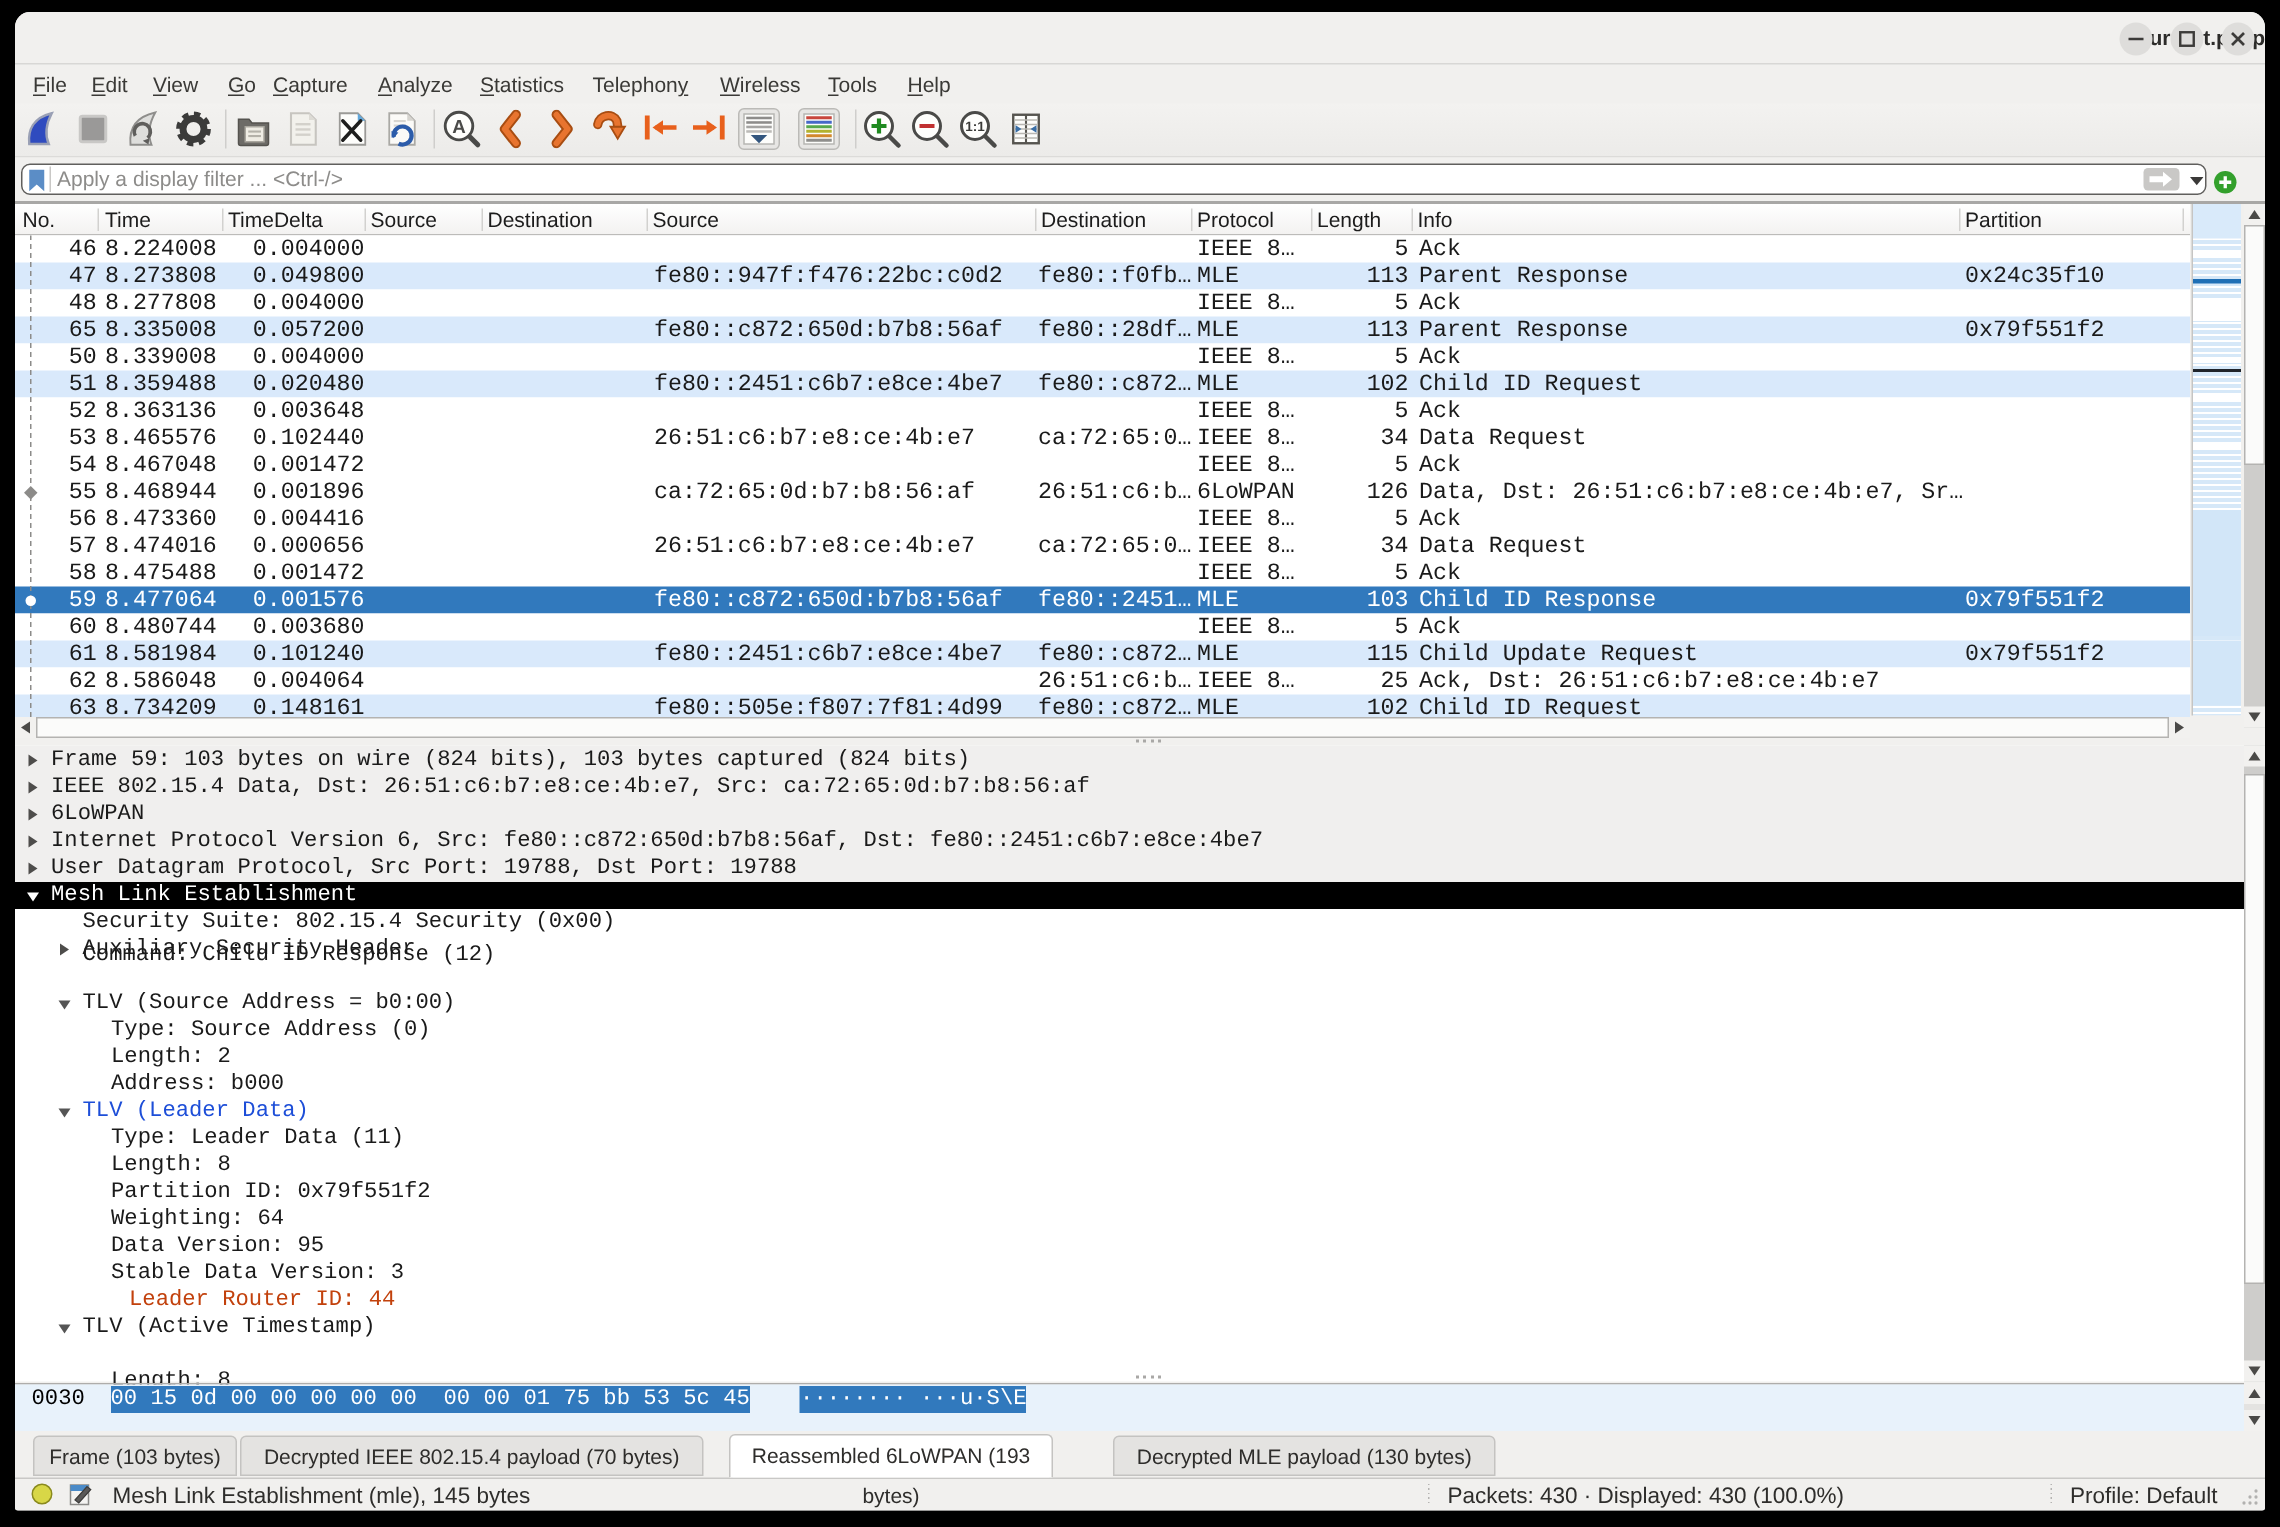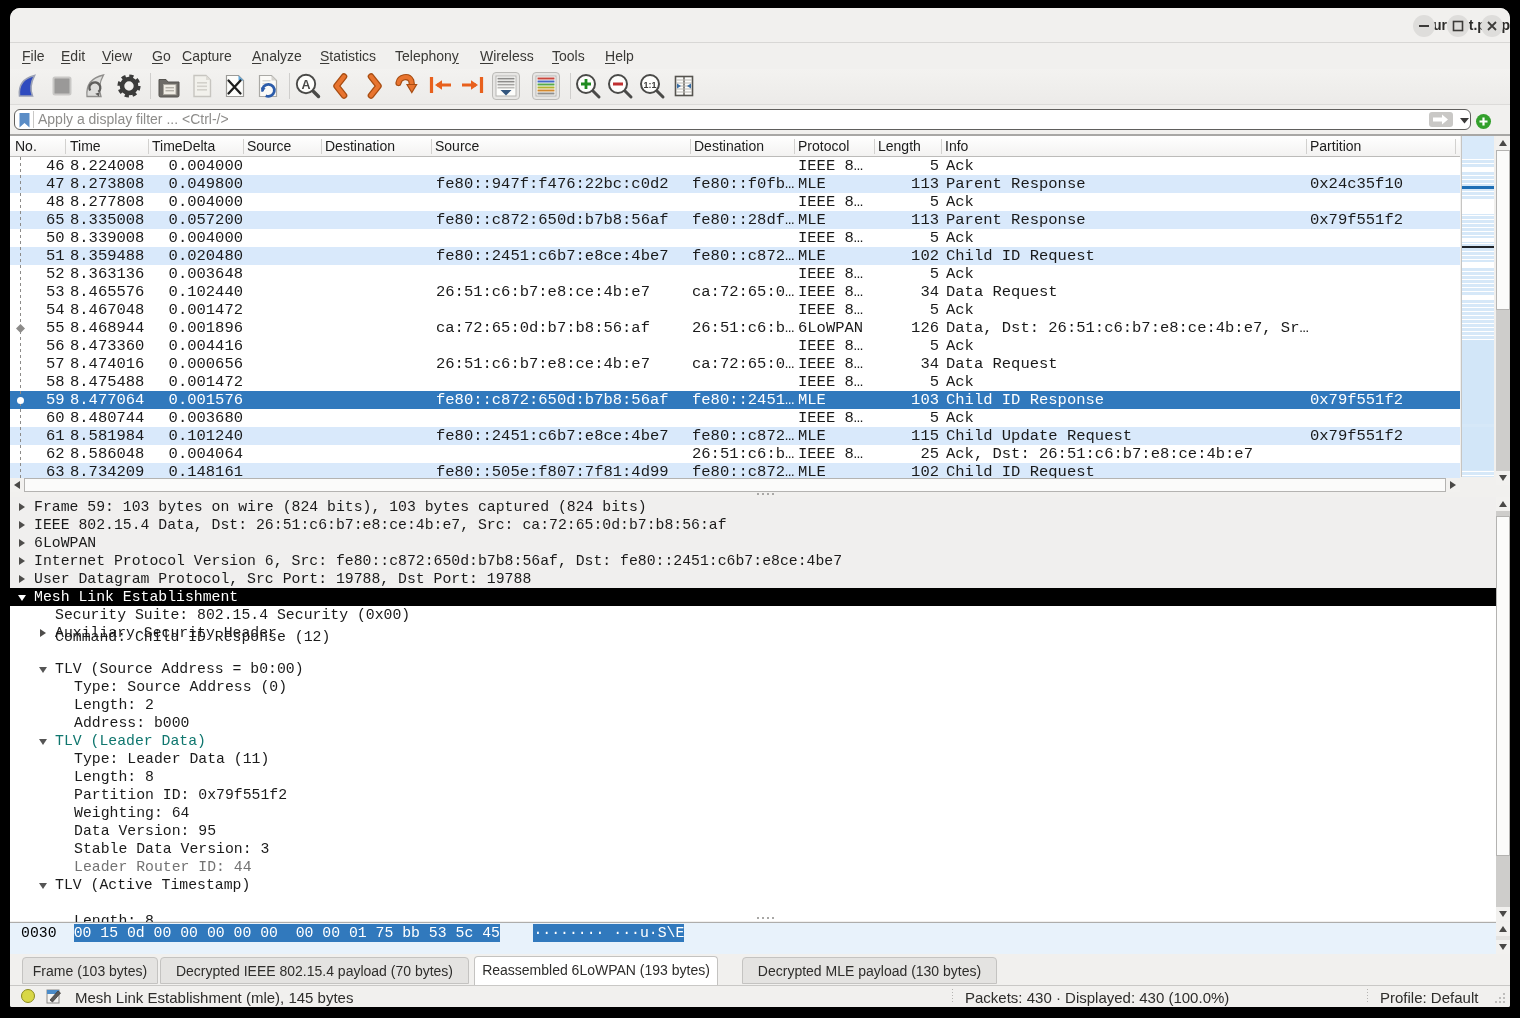--- a/index.html
+++ b/index.html
@@ -465,42 +465,42 @@
       <span class="md" style="left:64px;color:#1a1a1a">Type: Source Address (0)</span>
     </div>
 <div class="drow" style="top:688px">
       <span class="md" style="left:64px;color:#1a1a1a">Length: 2</span>
     </div>
 <div class="drow" style="top:706px">
       <span class="md" style="left:64px;color:#1a1a1a">Address: b000</span>
     </div>
 <div class="drow" style="top:724px">
       <span class="tri-e" style="left:29px;border-top-color:#555"></span>
-      <span class="md" style="left:45px;color:#0f766e">TLV (Leader Data)</span>
+      <span class="md" style="left:45px;color:#1d4ed8">TLV (Leader Data)</span>
     </div>
 <div class="drow" style="top:742px">
       <span class="md" style="left:64px;color:#1a1a1a">Type: Leader Data (11)</span>
     </div>
 <div class="drow" style="top:760px">
       <span class="md" style="left:64px;color:#1a1a1a">Length: 8</span>
     </div>
 <div class="drow" style="top:778px">
       <span class="md" style="left:64px;color:#1a1a1a">Partition ID: 0x79f551f2</span>
     </div>
 <div class="drow" style="top:796px">
       <span class="md" style="left:64px;color:#1a1a1a">Weighting: 64</span>
     </div>
 <div class="drow" style="top:814px">
       <span class="md" style="left:64px;color:#1a1a1a">Data Version: 95</span>
     </div>
 <div class="drow" style="top:832px">
       <span class="md" style="left:64px;color:#1a1a1a">Stable Data Version: 3</span>
     </div>
 <div class="drow" style="top:850px">
-      <span class="md" style="left:64px;color:#737373">Leader Router ID: 44</span>
+      <span class="md" style="left:76px;color:#c2410c">Leader Router ID: 44</span>
     </div>
 <div class="drow" style="top:868px">
       <span class="tri-e" style="left:29px;border-top-color:#555"></span>
       <span class="md" style="left:45px;color:#1a1a1a">TLV (Active Timestamp)</span>
     </div>
 <div class="drow" style="top:904px">
       <span class="md" style="left:64px;color:#1a1a1a">Length: 8</span>
     </div>
 <div style="position:absolute;left:1486px;top:489px;width:14px;height:424px;background:#cecdcb"></div>
 <div class="sbar-btn" style="left:1486px;top:489px;width:14px;height:14px"></div>
@@ -517,21 +517,21 @@
 <div style="position:absolute;left:523.4px;top:916px;width:151px;height:18px;background:#3179bd"></div>
 <span class="md mw" style="left:523.4px;top:916px">········ ···u·S\E</span>
 <div style="position:absolute;left:1486px;top:914px;width:14px;height:32px;background:#e4e3e1"></div>
 <div class="sbar-btn" style="left:1486px;top:914px;width:14px;height:14px"></div>
 <div class="arr" style="left:1489px;top:918px;border-left:4px solid transparent;border-right:4px solid transparent;border-bottom:6px solid #4a4947"></div>
 <div class="sbar-btn" style="left:1486px;top:932px;width:14px;height:14px"></div>
 <div class="arr" style="left:1489px;top:936px;border-left:4px solid transparent;border-right:4px solid transparent;border-top:6px solid #4a4947"></div>
 <div style="position:absolute;left:0;top:946px;width:1500px;height:31px;background:#f1f0ee"></div>
 <div class="tab" style="left:12px;width:136px">Frame (103 bytes)</div>
 <div class="tab" style="left:150px;width:309px">Decrypted IEEE 802.15.4 payload (70 bytes)</div>
-<div class="tab active" style="left:464px;width:244px">Reassembled 6LoWPAN (193 bytes)</div>
+<div class="tab active" style="left:476px;width:216px">Reassembled 6LoWPAN (193 bytes)</div>
 <div class="tab" style="left:732px;width:255px">Decrypted MLE payload (130 bytes)</div>
 <div style="position:absolute;left:0;top:977px;width:1500px;height:22px;background:#f1f0ee;border-top:1px solid #c9c8c6"></div>
 <div style="position:absolute;left:11px;top:981px;width:14px;height:14px;border-radius:50%;background:#d8d747;border:1px solid #8a8a1e"></div>
 <svg style="position:absolute;left:36px;top:980px" width="16" height="16" viewBox="0 0 16 16">
       <rect x="1" y="2" width="12" height="13" fill="#f4f3f1" stroke="#8b8a88" stroke-width="1"></rect>
       <rect x="1" y="2" width="12" height="4" fill="#4b8bc8"></rect>
       <path d="M4,12 L12,3 L14.5,5 L6.5,14 Z" fill="#5a5958" stroke="#3c3b3a" stroke-width="0.8"></path>
     </svg>
 <div style="position:absolute;left:65px;top:981px;font-size:15px;color:#2e2d2b">Mesh Link Establishment (mle), 145 bytes</div>
 <div class="dotsep" style="left:942px;top:981px"></div>

